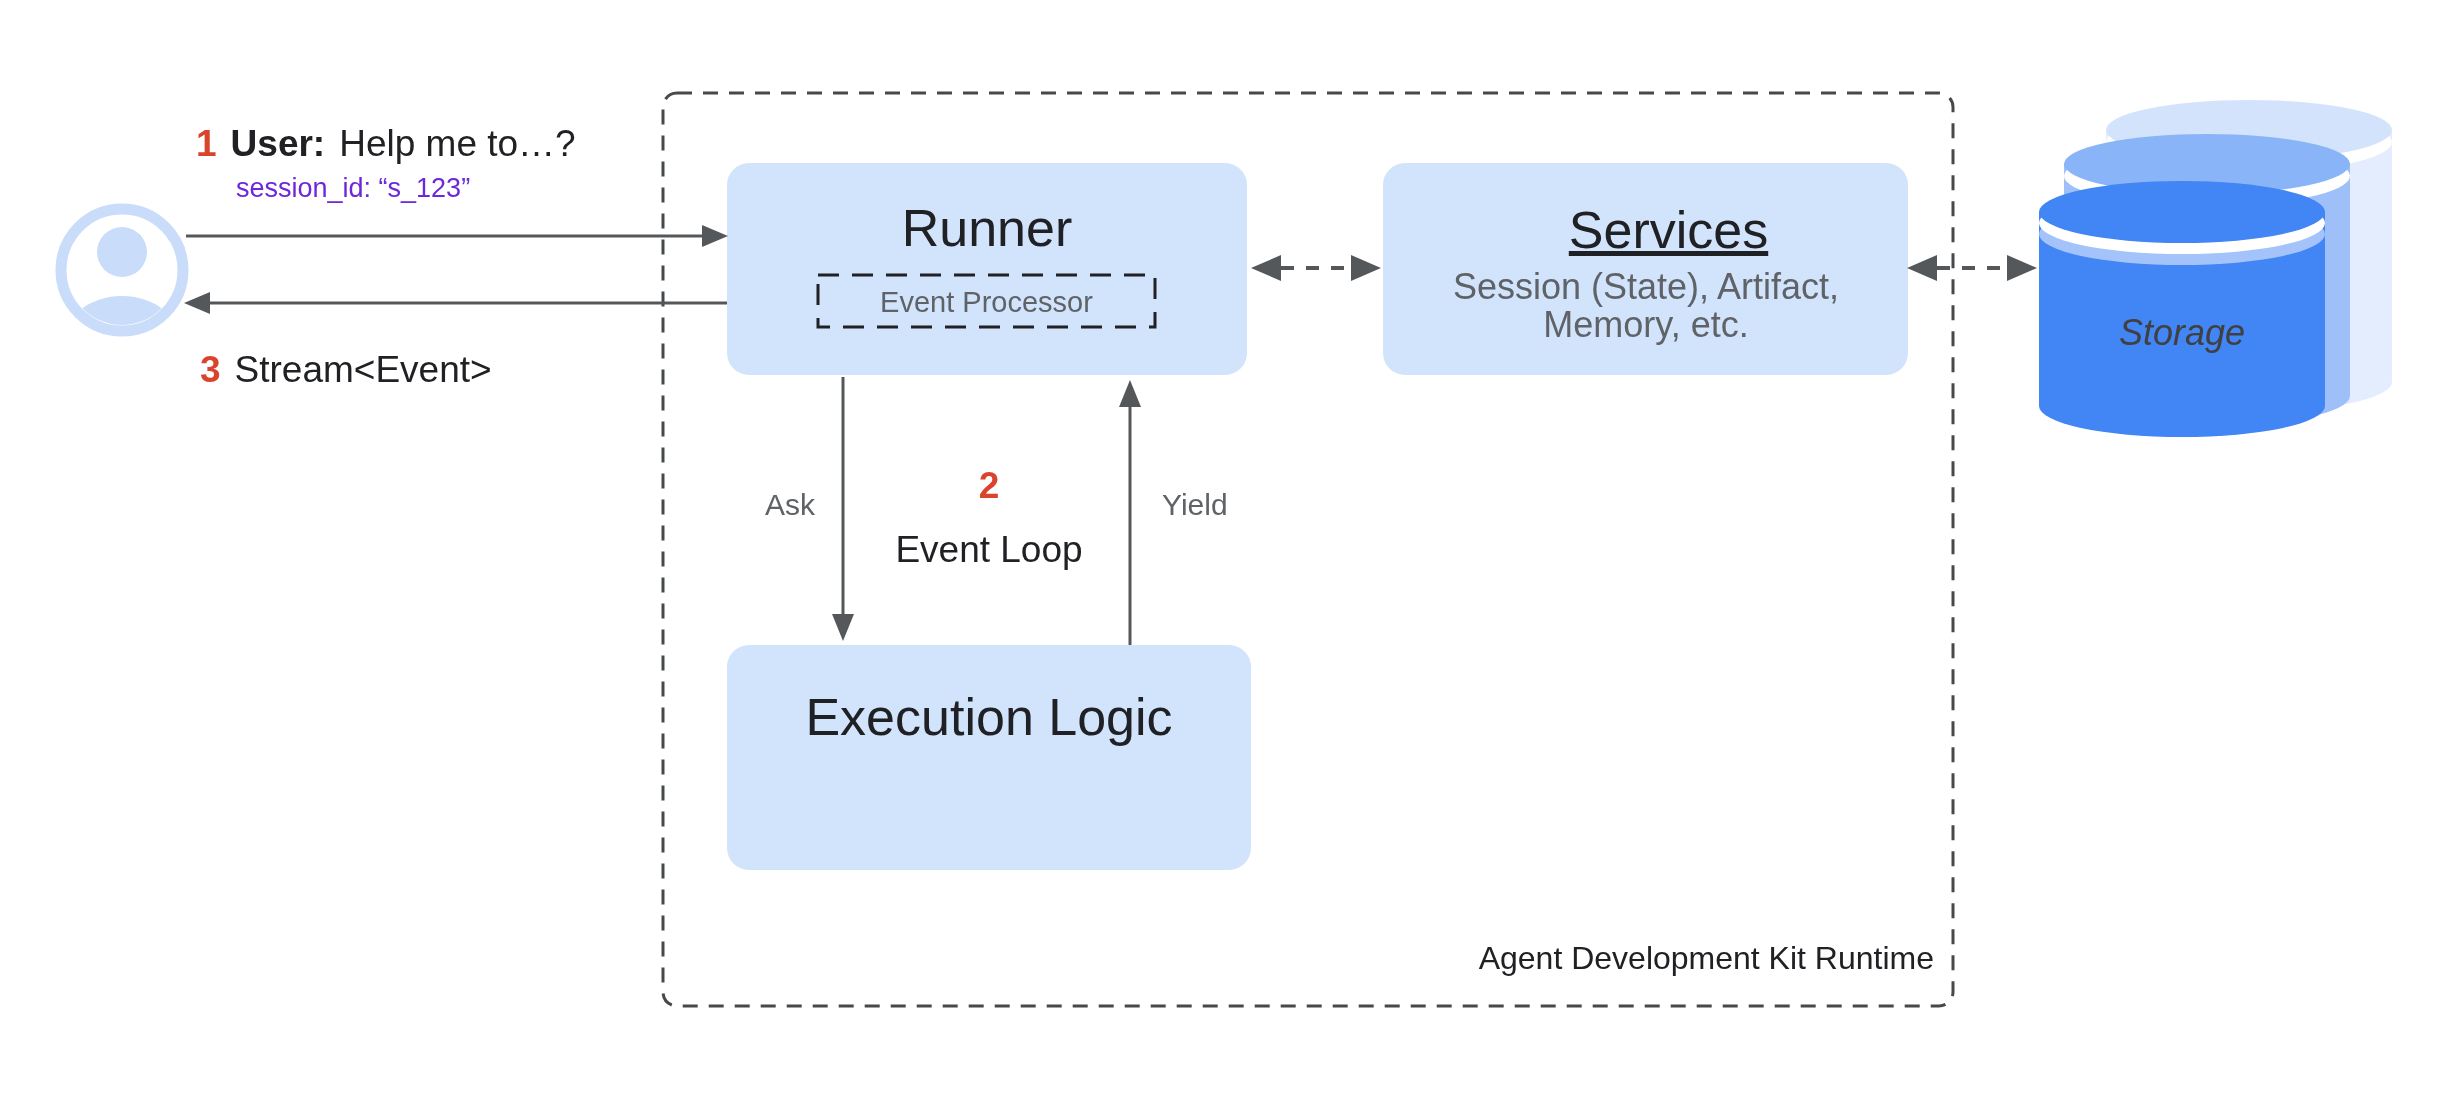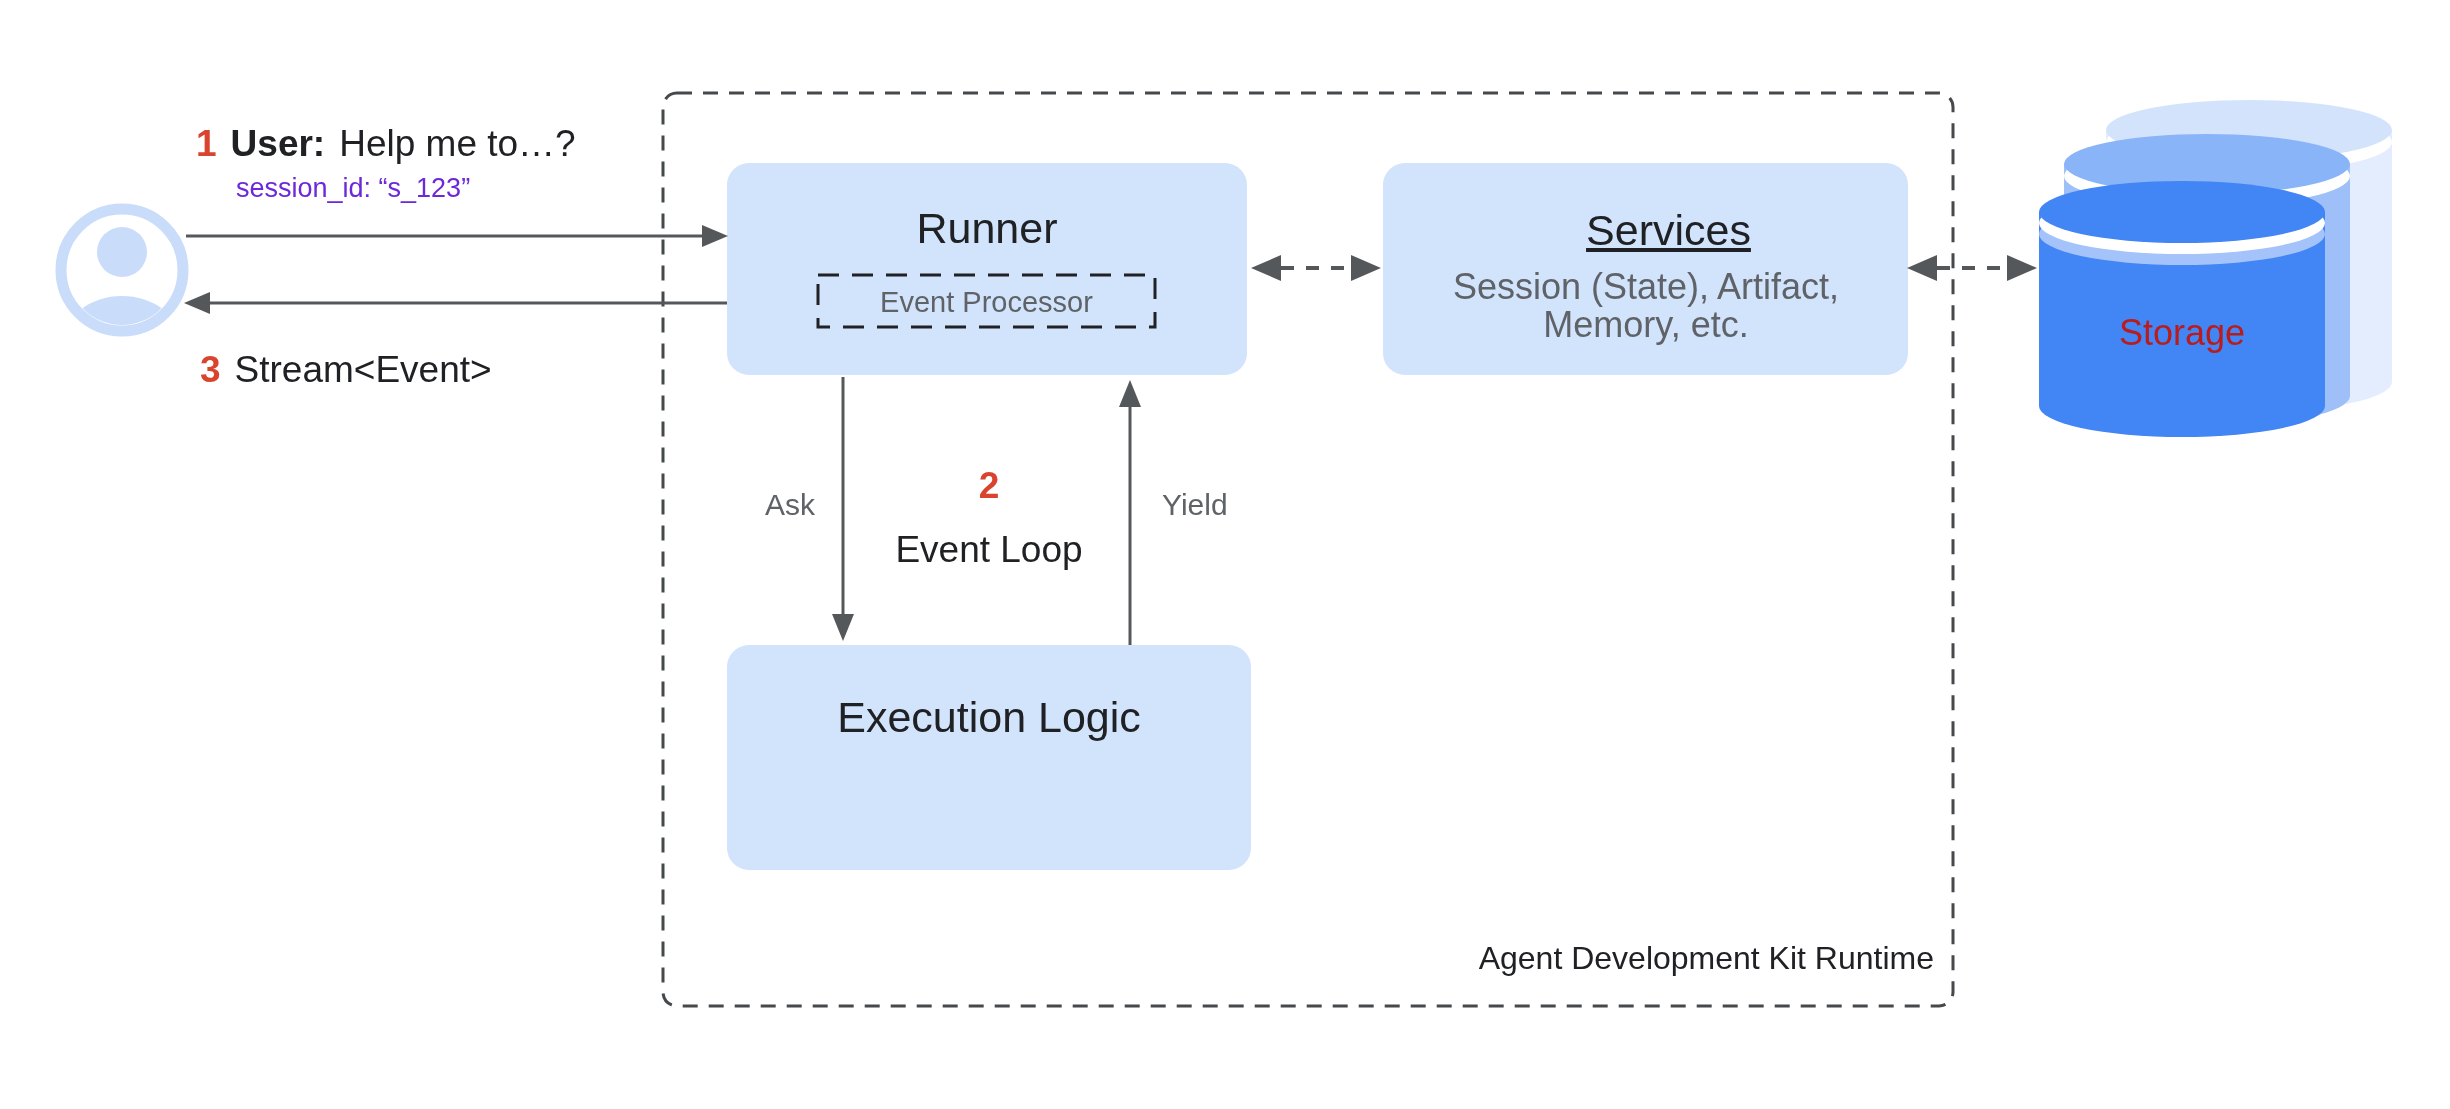--- a/index.html
+++ b/index.html
@@ -25,36 +25,36 @@
   .txt {
     position: absolute;
     color: #202124;
     white-space: nowrap;
   }
   .center { text-align: center; }
   .right  { text-align: right; }
   .gray   { color: #5F6368; }
   .red    { color: #D9442E; font-weight: 700; }
   .bold   { font-weight: 700; }
-  .white  { color: #b91c1c; }
+  .white  { color: #404040; font-style: italic; }
 
   .step-line {
     display: flex;
     align-items: baseline;
     gap: 14px;
     font-size: 37px;
     line-height: 44px;
   }
   .session-line {
     font-size: 27px;
     line-height: 32px;
     color: #6d28d9;
   }
   .box-title {
-    font-size: 43px;
+    font-size: 52px;
     line-height: 44px;
   }
   .box-subtitle {
     font-size: 36px;
     line-height: 38px;
     white-space: normal;
   }
   .small-label {
     font-size: 30px;
     line-height: 36px;

